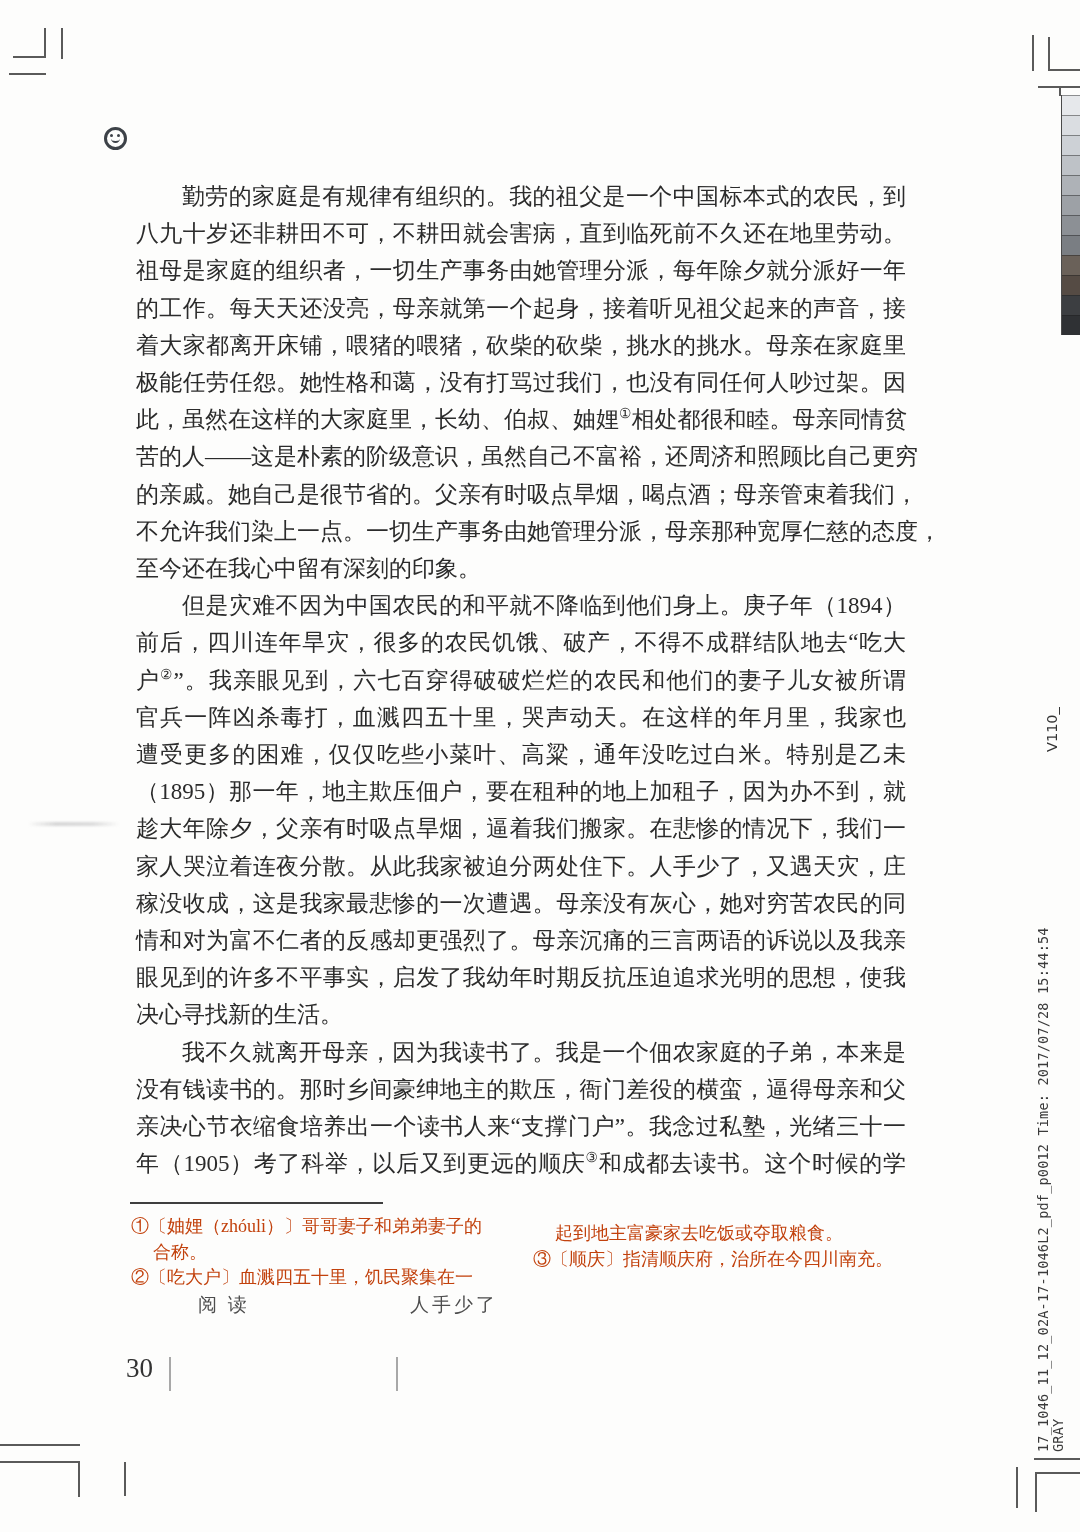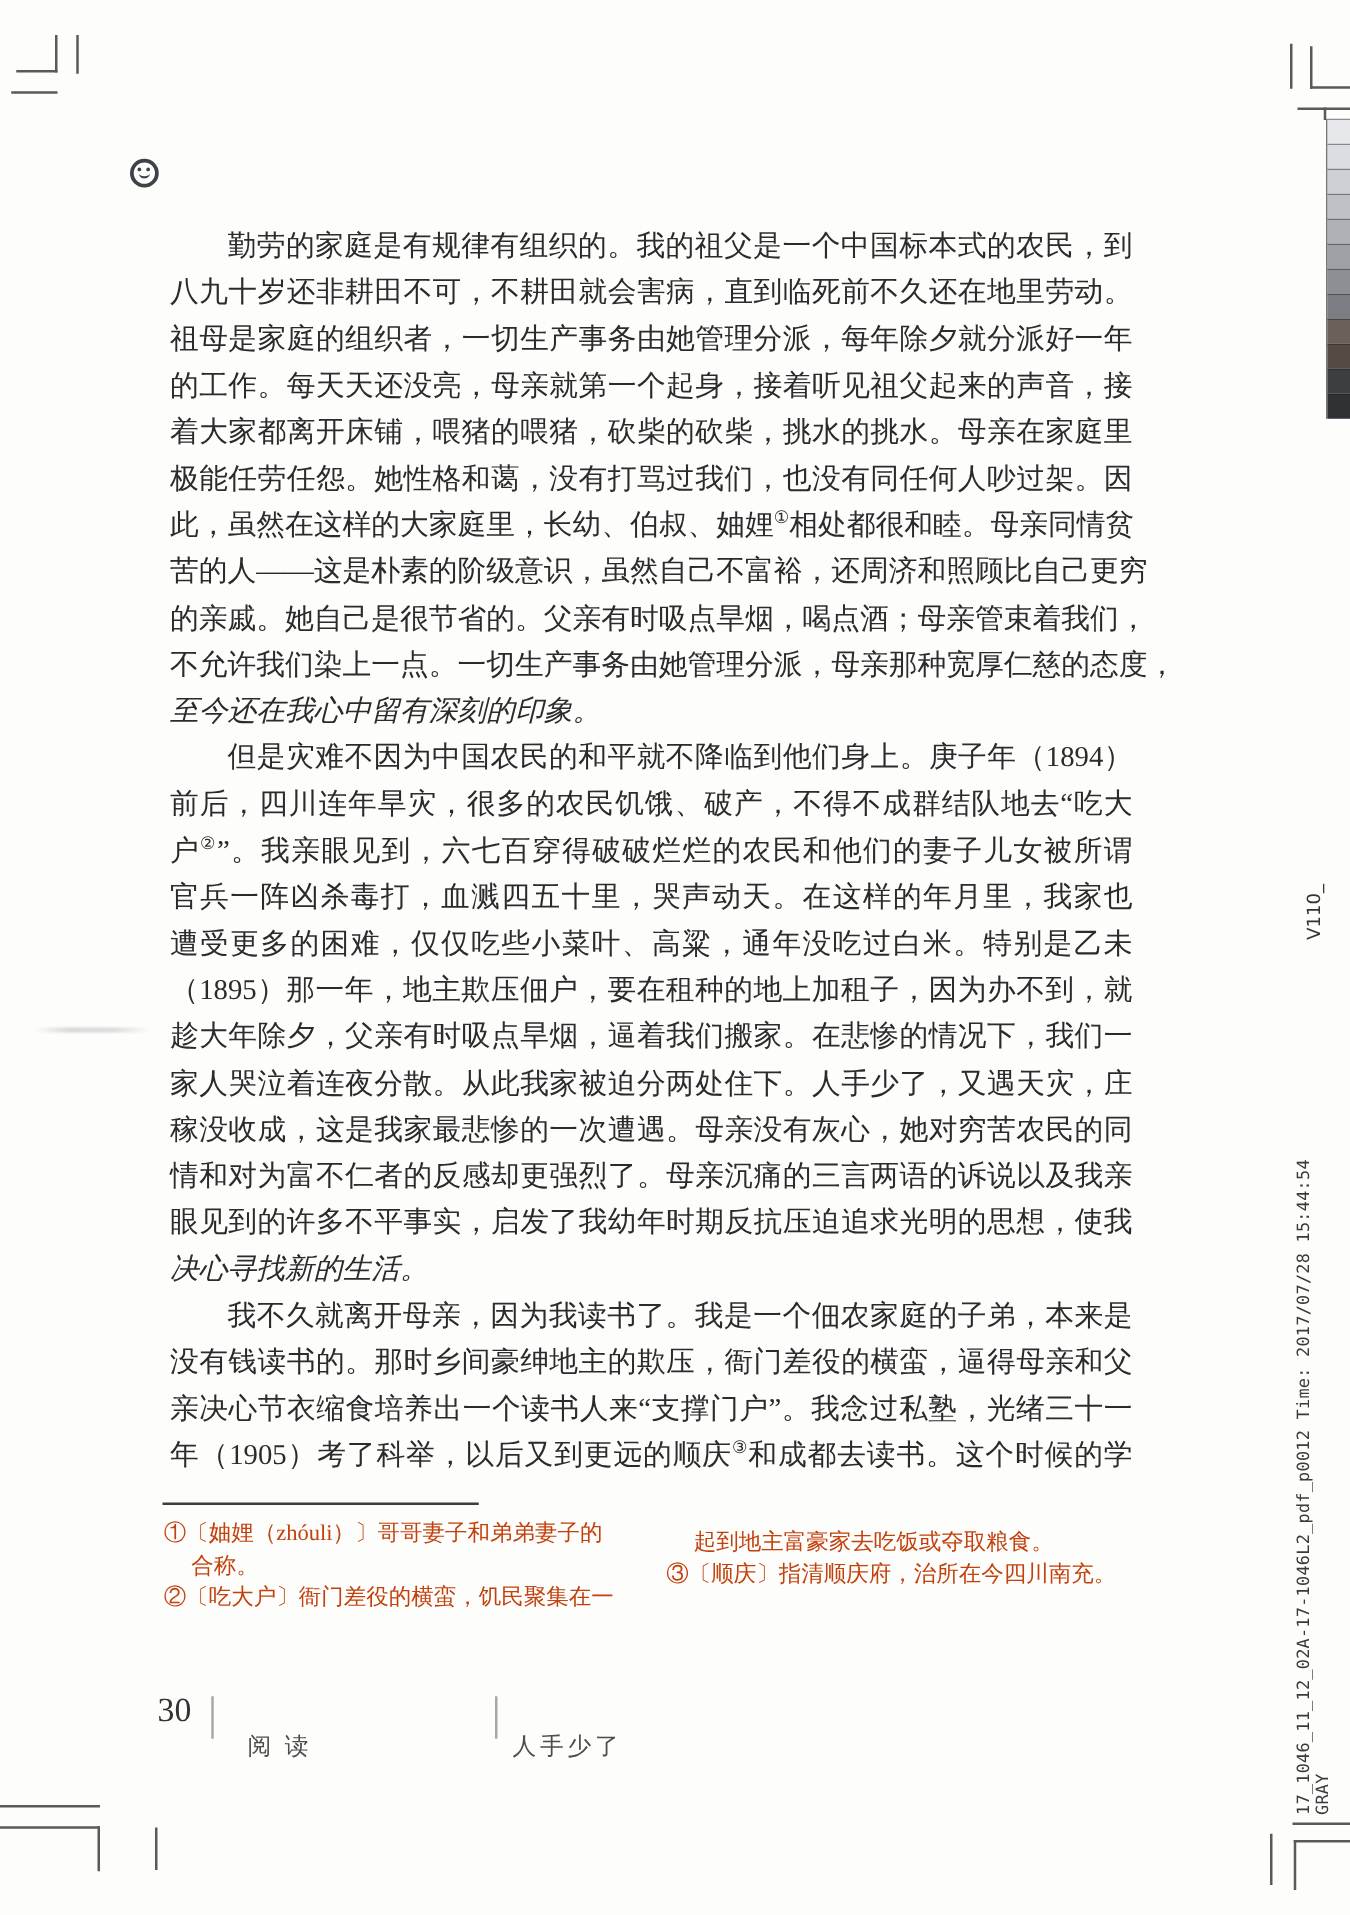--- a/index.html
+++ b/index.html
@@ -7,34 +7,34 @@
     position:relative; width:1080px; height:1532px;
     background:#fdfdfc; overflow:hidden;
     font-family:"Liberation Serif","DejaVu Serif",serif;
   }
   
   .body-text {
     position:absolute; left:136px; top:178px; width:770px;
     font-size:23px; line-height:37.2px; color:#2b2b2b;
   }
   .bline { text-align:justify; text-align-last:justify; white-space:nowrap; }
-  .bline.nojust { text-align-last:left;font-style:italic; }
+  .bline.nojust { text-align-last:left; }
   .bpara .bline:first-child { text-indent:2em; }
   sup.fnref { font-size:0.6em; vertical-align:super; line-height:0; }
   
   .fn-divider { position:absolute; left:130px; top:1202px; width:253px; height:2px; background:#3e3e3e; }
   .fn-col { position:absolute; font-size:18px; line-height:25.5px; color:#c2410c; white-space:nowrap; }
   .fn-col.left  { left:131px; top:1214px; }
   .fn-col.right { left:533px; top:1221px; }
   .fline.find { padding-left:22px; }
   
   .footer-num { position:absolute; left:126px; top:1353px; font-size:27px; color:#333; }
   .footer-bar { position:absolute; width:2px; height:34px; background:#a8a8a8; top:1357px; }
   .footer-bar.b1 { left:169px; } .footer-bar.b2 { left:396px; }
-  .footer-label { position:absolute; top:1384px; font-size:19px; color:#4d4d4d; letter-spacing:3px; }
+  .footer-label { position:absolute; top:1292px; font-size:19px; color:#4d4d4d; letter-spacing:3px; }
   .footer-label.sec { left:198px; } .footer-label.unit { left:410px; }
   
   .mark { position:absolute; background:#5a5a5a; }
   .wedge { position:absolute; left:1061px; top:95px; width:19px; border-left:1px solid #4a4a4a; }
   .wstep { width:100%; height:19px; border-top:1px solid rgba(30,30,30,0.45); }
   .vert-stamp {
     position:absolute; left:1036px; top:1452px; transform:rotate(-90deg); transform-origin:0 0;
     font-family:"DejaVu Sans Mono",monospace; font-size:13.5px; line-height:15px;
     color:#3a3a3a; white-space:nowrap; letter-spacing:0.2px;
   }
@@ -136,21 +136,21 @@
         <div class="bline">没有钱读书的。那时乡间豪绅地主的欺压，衙门差役的横蛮，逼得母亲和父</div>
         <div class="bline">亲决心节衣缩食培养出一个读书人来“支撑门户”。我念过私塾，光绪三十一</div>
         <div class="bline">年（1905）考了科举，以后又到更远的顺庆<sup class="fnref">③</sup>和成都去读书。这个时候的学</div>
       </div>
     </div>
 
   <div class="fn-divider"></div>
   <div class="fn-col left">
       <div class="fline">①〔妯娌（zhóuli）〕哥哥妻子和弟弟妻子的</div>
       <div class="fline find">合称。</div>
-      <div class="fline">②〔吃大户〕衙门差役的横蛮，饥民聚集在一</div>
+      <div class="fline">②〔吃大户〕血溅四五十里，饥民聚集在一</div>
     </div>
   <div class="fn-col right">
       <div class="fline find">起到地主富豪家去吃饭或夺取粮食。</div>
       <div class="fline">③〔顺庆〕指清顺庆府，治所在今四川南充。</div>
     </div>
 
   <div class="footer-num">30</div>
   <div class="footer-bar b1"></div>
   <div class="footer-label sec">阅 读</div>
   <div class="footer-bar b2"></div>

